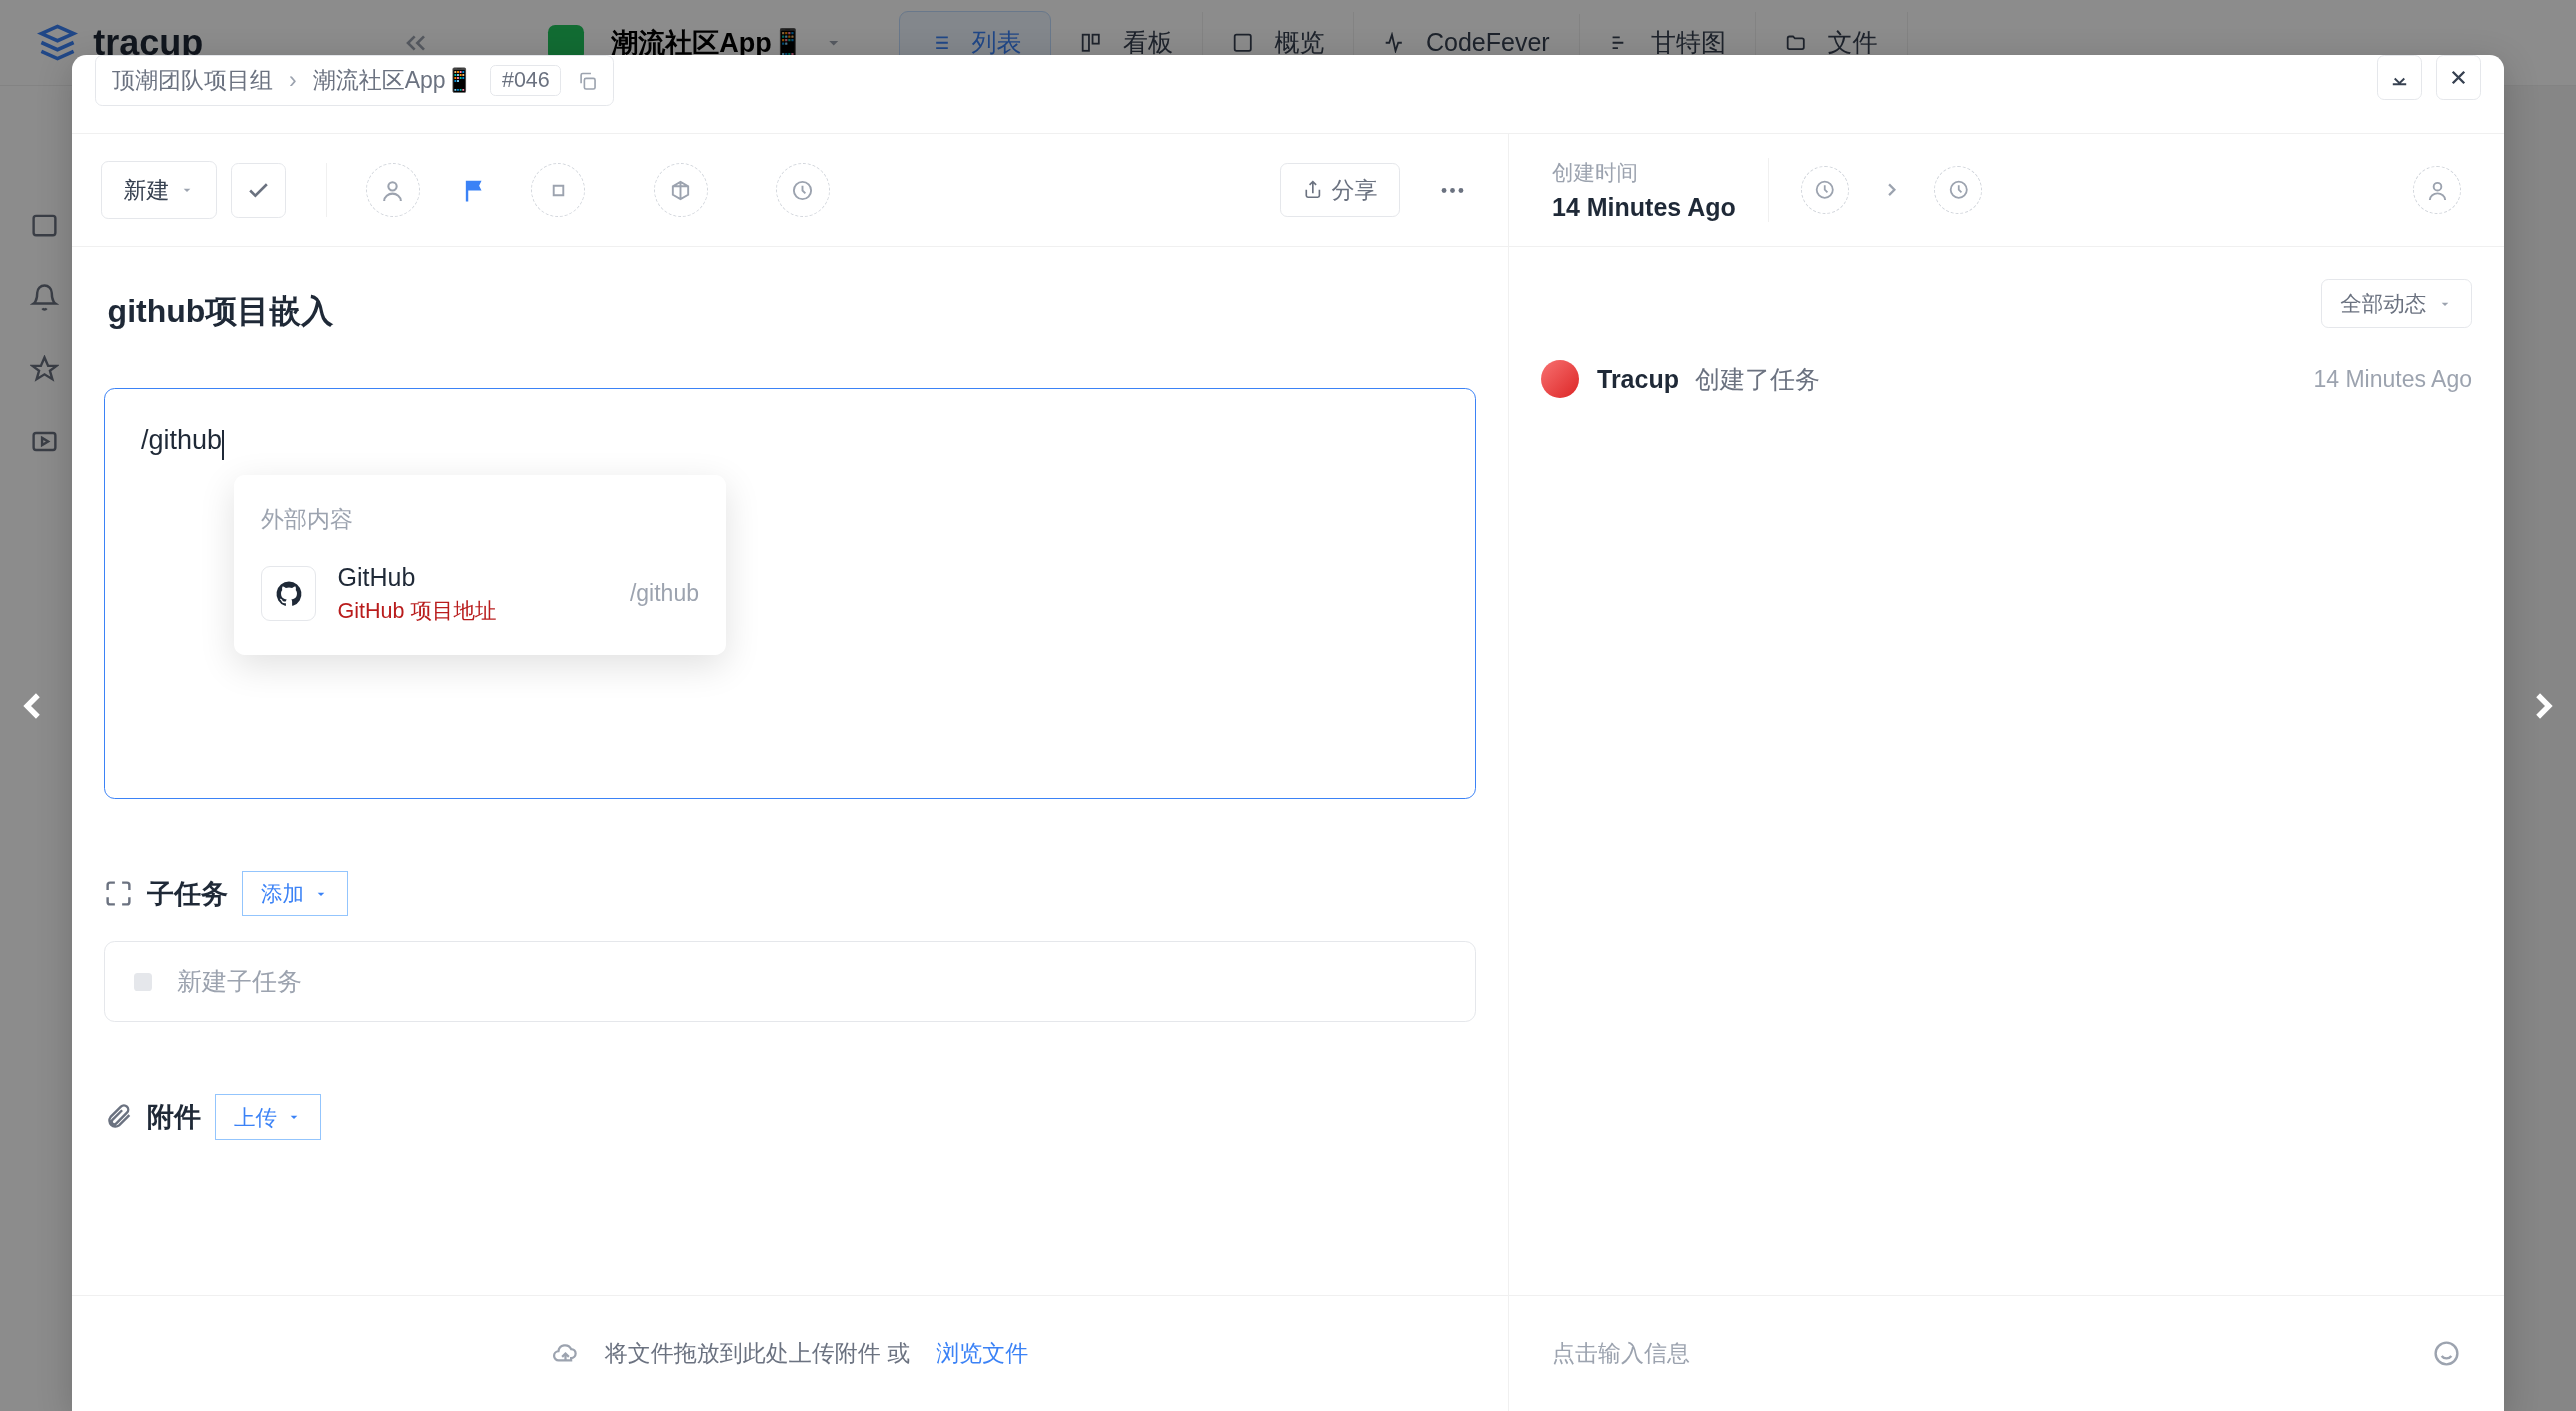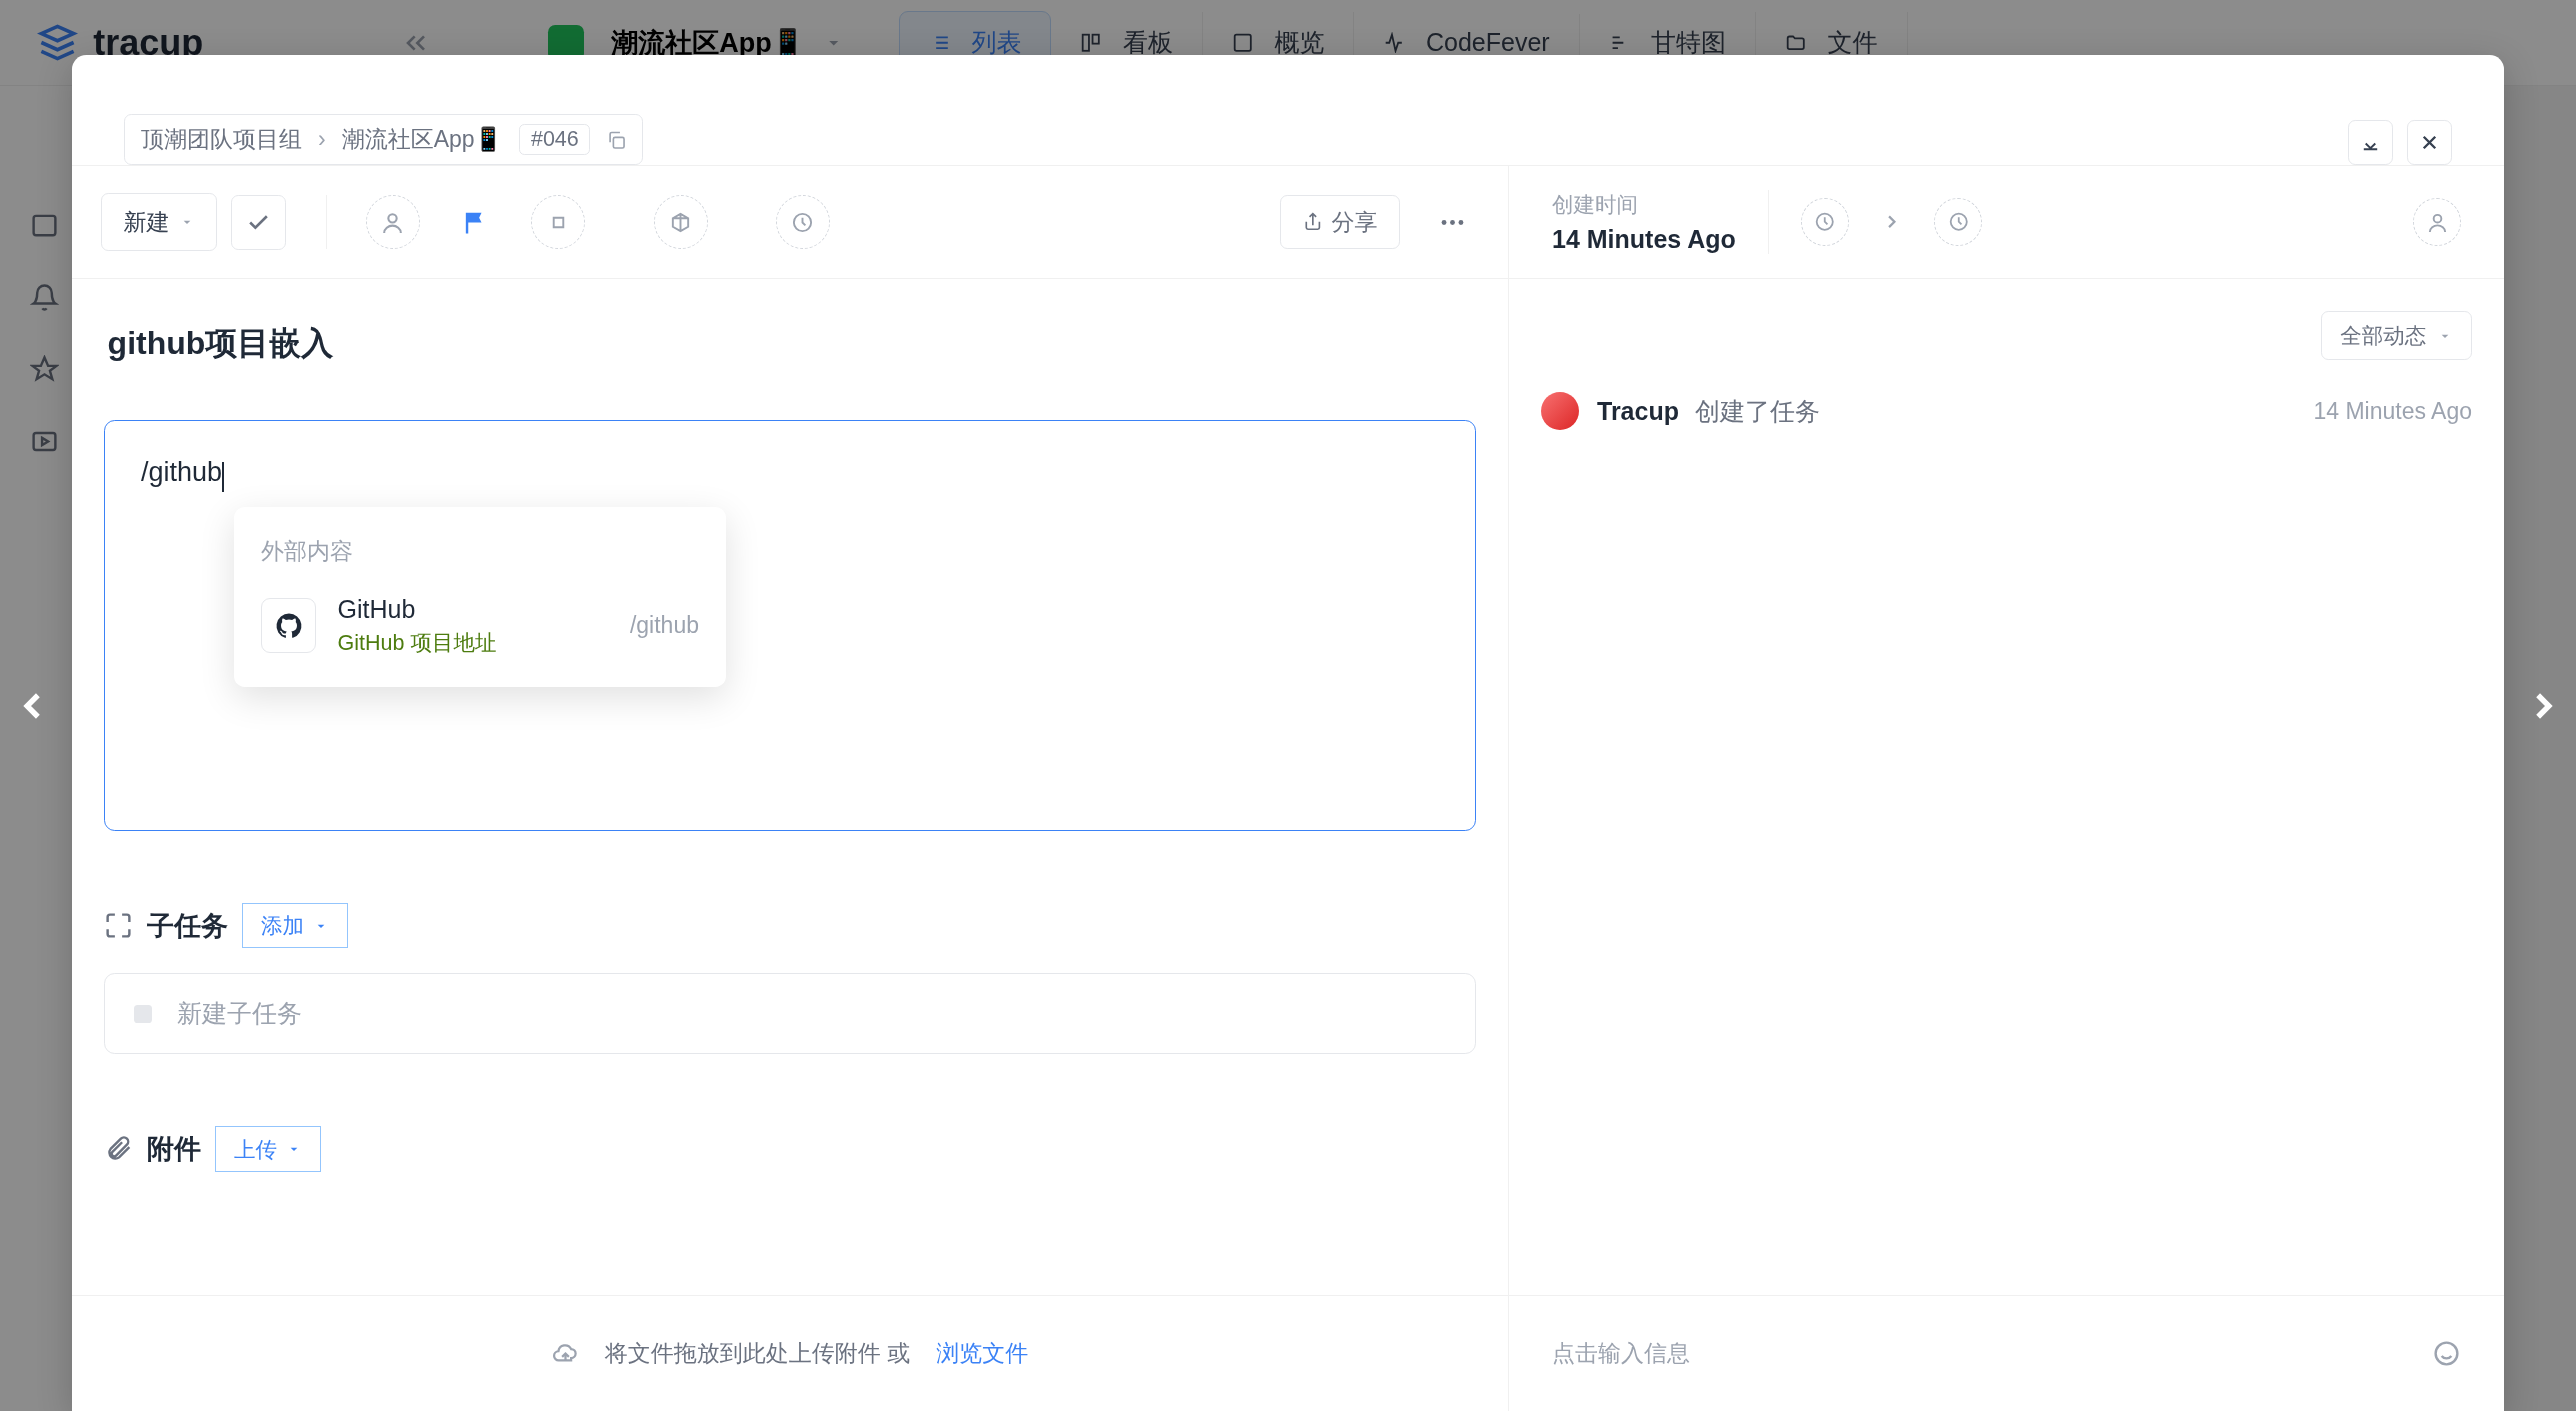--- a/index.html
+++ b/index.html
@@ -16,21 +16,21 @@
     .bg-nav { display: flex; align-items: center; margin-left: 54px; gap: 0; }
     .bg-nav-item { padding: 14px 29px; display: flex; align-items: center; gap: 21px; font-size: 25px; color: #374151; border-right: 0.9px solid #eee; }
     .bg-nav-item.active { color: #3b82f6; background: #eff6ff; border-radius: 9px; border: 0.9px solid #bfdbfe; }
     .bg-sidebar { position: absolute; left: 0; top: 86px; width: 89px; height: calc(100% - 86px); background: #fff; display: flex; flex-direction: column; align-items: center; padding-top: 125px; gap: 43px; }
     .bg-sidebar-icon { width: 29px; height: 29px; color: #6b7280; }
 
     .dim-overlay { position: absolute; inset: 0; background: rgba(0,0,0,0.45); }
 
     
     .modal { position: absolute; left: 72px; top: 55px; right: 72px; bottom: 0; background: #fff; border-radius: 14.3px 14.3px 0 0; box-shadow: 0 9px 36px rgba(0,0,0,0.2); display: flex; flex-direction: column; overflow: hidden; }
-    .modal-breadcrumb { height: 111px; border-bottom: 0.9px solid #f0f0f0; display: flex; align-items: flex-end; padding: 0 52px; position: relative; }
+    .modal-breadcrumb { height: 79px; border-bottom: 0.9px solid #f0f0f0; display: flex; align-items: flex-start; padding: 0 23px; position: relative; }
     .crumb-box { display: flex; align-items: center; gap: 16px; border: 0.9px solid #e5e7eb; border-radius: 7.2px; padding: 9px 16px; font-size: 23px; color: #6b7280; }
     .crumb-sep { color: #9ca3af; }
     .crumb-id { border: 0.9px solid #e5e7eb; border-radius: 5.4px; padding: 1.8px 10.7px; font-size: 21.5px; }
     .modal-breadcrumb-right { margin-left: auto; display: flex; gap: 14.3px; }
     .icon-pill { width: 45px; height: 45px; border: 0.9px solid #e5e7eb; border-radius: 7.2px; display: flex; align-items: center; justify-content: center; color: #374151; cursor: pointer; }
 
     .modal-body { flex: 1; display: flex; min-height: 0; }
     .main-col { flex: 1; border-right: 0.9px solid #f0f0f0; display: flex; flex-direction: column; min-width: 0; }
     .main-toolbar { height: 113px; display: flex; align-items: center; padding: 0 29px; gap: 14.3px; border-bottom: 0.9px solid #f0f0f0; }
     .new-btn { display: flex; align-items: center; gap: 9px; border: 0.9px solid #e5e7eb; border-radius: 7.2px; padding: 12.5px 21.5px; font-size: 23px; color: #374151; cursor: pointer; }
@@ -47,21 +47,21 @@
     .editor-text { font-size: 27px; color: #1f2937; }
     .editor-cursor { display: inline-block; width: 1.8px; height: 30px; background: #1f2937; vertical-align: middle; animation: blink 1s infinite; }
     @keyframes blink { 50% { opacity: 0; } }
 
     .slash-menu { position: absolute; left: 129px; top: 86px; width: 492px; background: #fff; border-radius: 10.7px; box-shadow: 0 10.7px 36px rgba(0,0,0,0.12); padding: 18px 0; }
     .slash-menu-header { padding: 10.7px 27px 16px; font-size: 23px; color: #9ca3af; }
     .slash-item { display: flex; align-items: center; gap: 21.5px; padding: 12.5px 27px; cursor: pointer; }
     .slash-icon-box { width: 55px; height: 55px; border: 0.9px solid #e5e7eb; border-radius: 9px; display: flex; align-items: center; justify-content: center; }
     .slash-item-main { flex: 1; }
     .slash-item-title { font-size: 25px; color: #1f2937; font-weight: 500; }
-    .slash-item-desc { font-size: 21.5px; color: #4d7c0f; margin-top: 3.6px; }
+    .slash-item-desc { font-size: 21.5px; color: #b91c1c; margin-top: 3.6px; }
     .slash-item-cmd { font-size: 23px; color: #9ca3af; }
 
     .section { margin-top: 72px; }
     .section-header { display: flex; align-items: center; gap: 14px; margin-bottom: 25px; }
     .section-icon { color: #6b7280; }
     .section-title { font-size: 27px; font-weight: 700; color: #1f2937; }
     .pill-btn { display: flex; align-items: center; gap: 9px; border: 0.9px solid #93c5fd; color: #3b82f6; border-radius: 0; padding: 7.2px 18px; font-size: 21.5px; cursor: pointer; }
     .subtask-input { border: 0.9px solid #e5e7eb; border-radius: 10.7px; padding: 23px 29px; display: flex; align-items: center; gap: 25px; font-size: 25px; color: #9ca3af; }
     .sq-placeholder { width: 18px; height: 18px; background: #e5e7eb; border-radius: 3.6px; }
 

